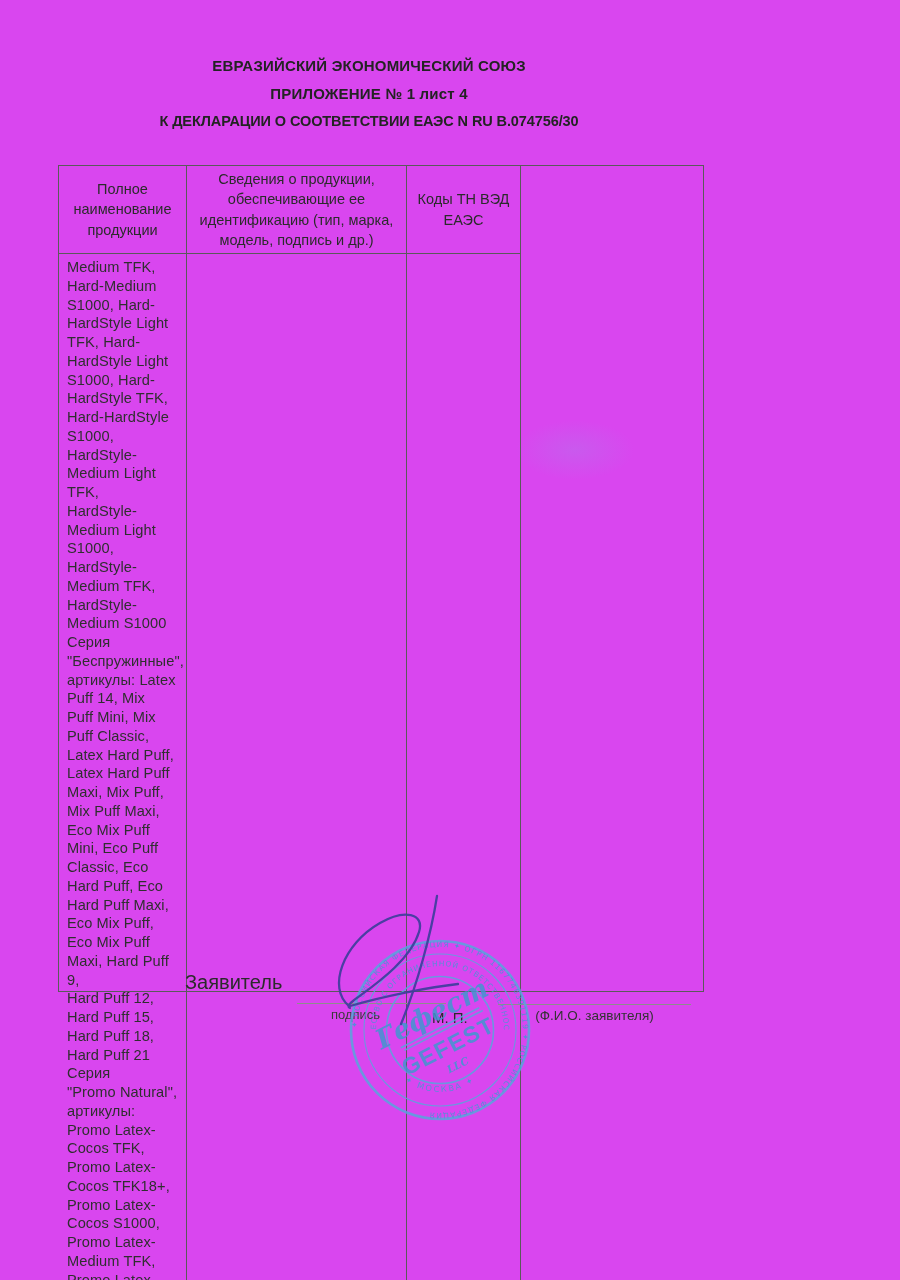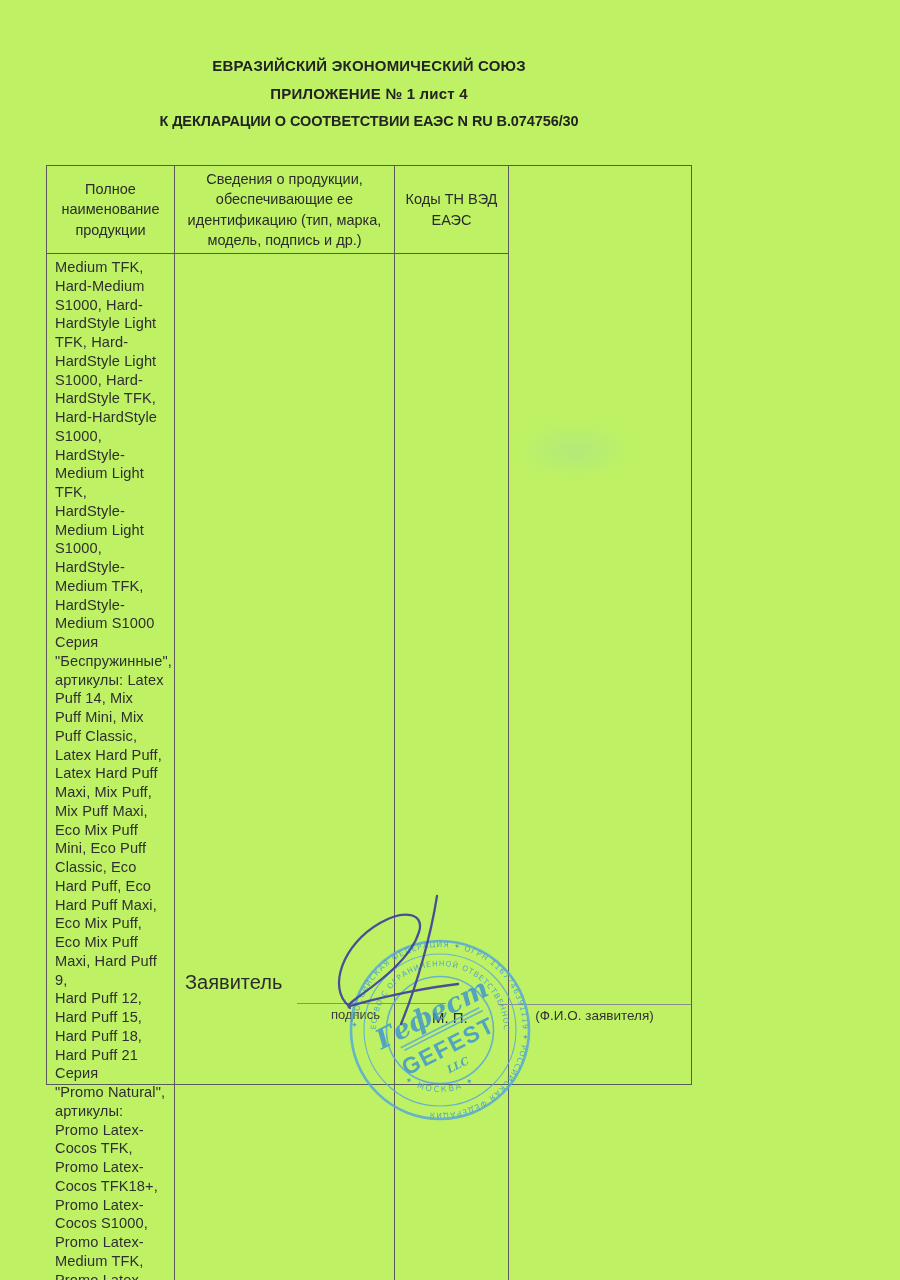--- a/index.html
+++ b/index.html
@@ -1,34 +1,34 @@
 <!DOCTYPE html>
 <html><head>
 <meta charset="utf-8">
 <style>
   html,body { margin:0; padding:0; }
   body {
     width:900px; height:1280px; position:relative; overflow:hidden;
     background:#ffffff; color:#2e2e2e;
     font-family:"Liberation Sans", sans-serif;
   }
-  .page { position:absolute; inset:0; background:#bef264; }
+  .page { position:absolute; inset:0; background:#d946ef; }
 
   
   .title {
     position:absolute; left:46px; width:646px; text-align:center;
     font-weight:bold; color:#232323; letter-spacing:.2px;
   }
   .title-union { top:57px; font-size:15px; }
   .title-annex { top:85px; font-size:15px; }
   .title-decl  { top:113px; font-size:14.5px; letter-spacing:-.1px; }
 
   
   .doc-table {
-    position:absolute; left:46px; top:165px; width:646px; height:920px;
+    position:absolute; left:58px; top:165px; width:646px; height:827px;
     display:grid; grid-template-columns:128px 220px 114px 184px;
     grid-template-rows:88px 1fr;
     border:1px solid #5a5a5a; box-sizing:border-box;
     background:transparent;
   }
   .cell { box-sizing:border-box; border-right:1px solid #5a5a5a; }
   .cell:nth-child(4n) { border-right:none; }
   .hcell {
     border-bottom:1px solid #5a5a5a;
     display:flex; align-items:center; justify-content:center;

